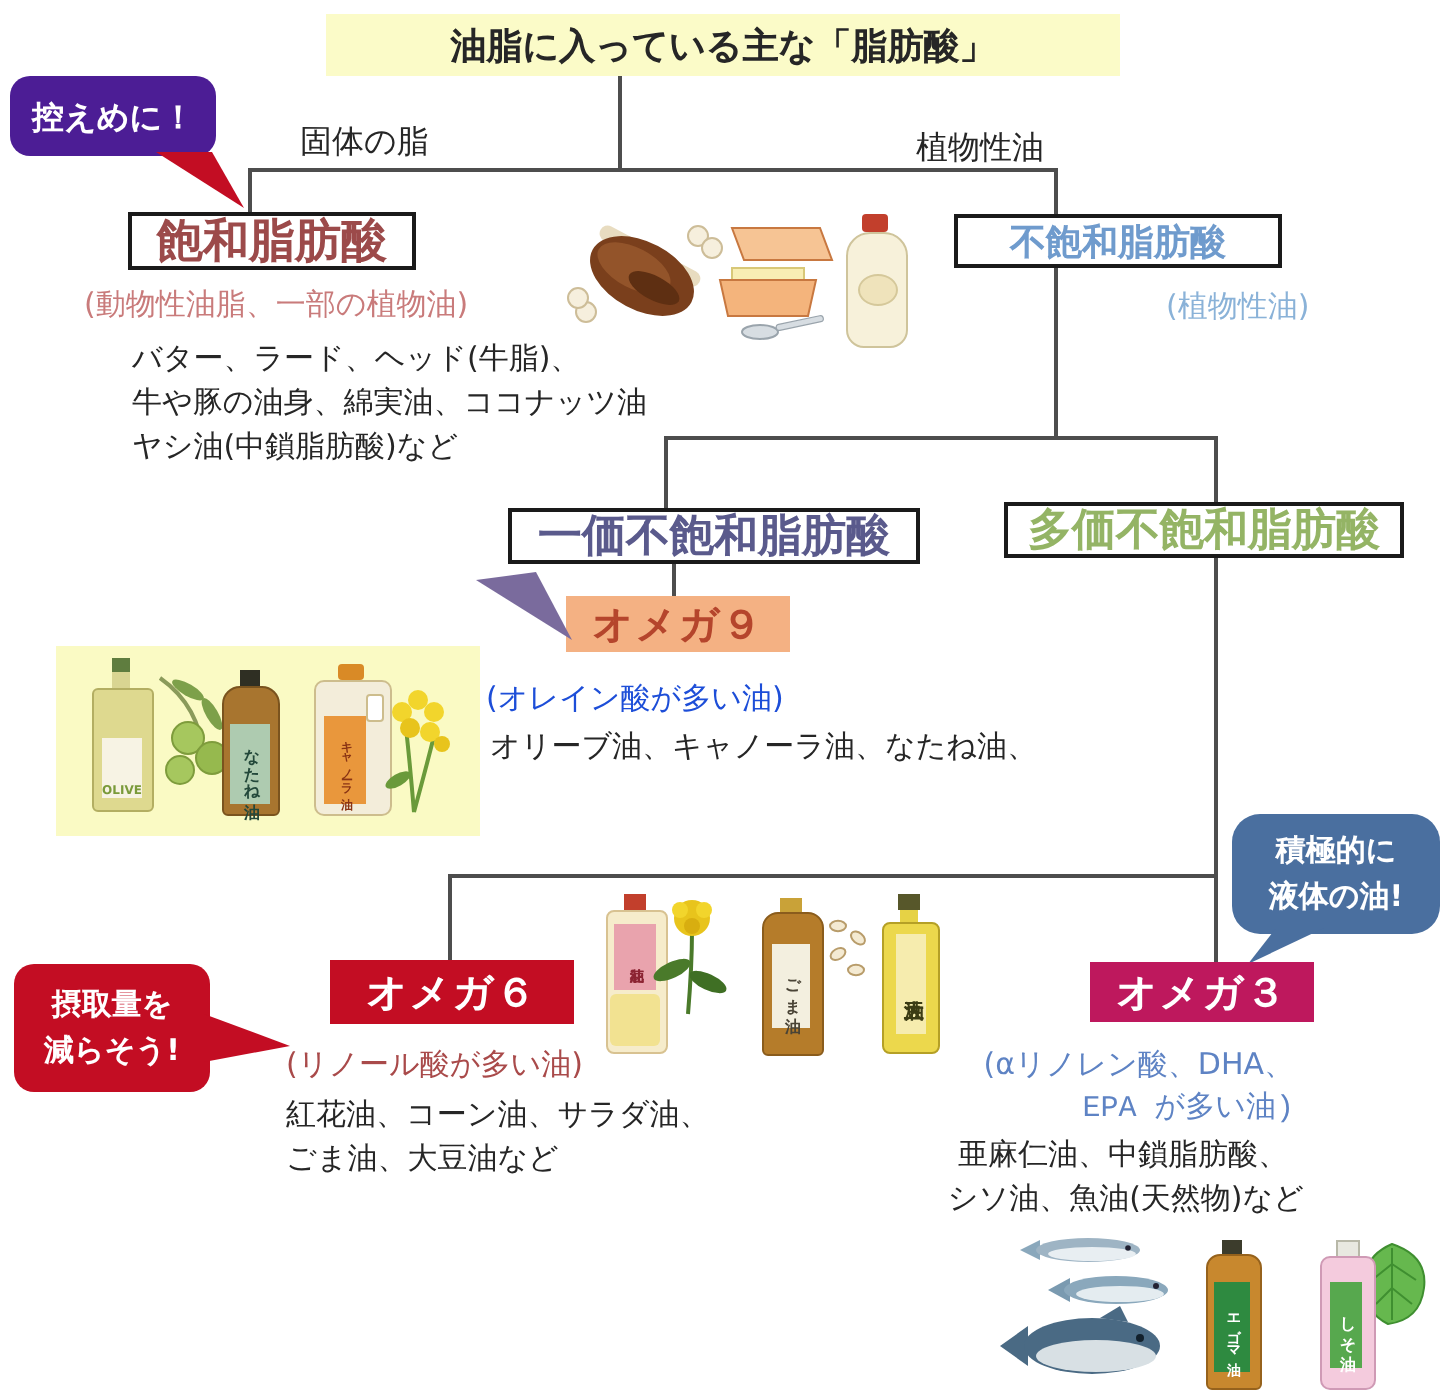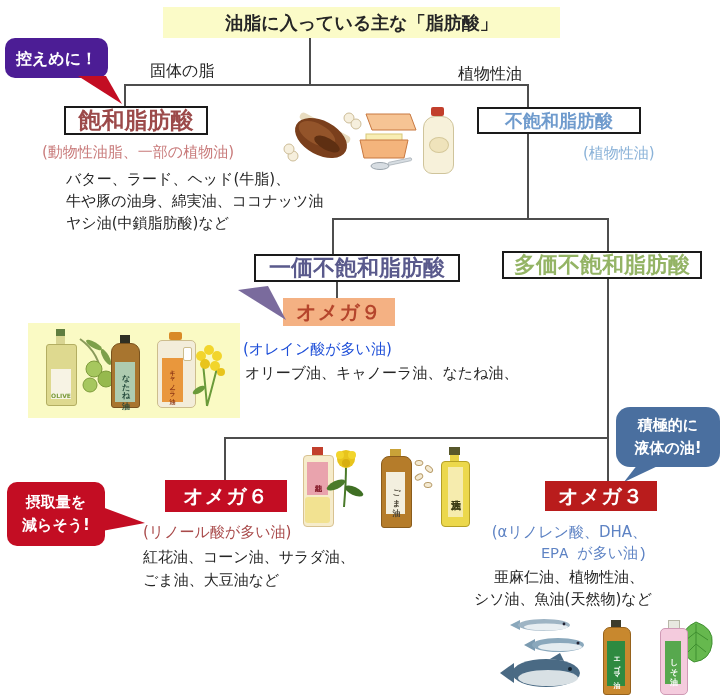--- a/index.html
+++ b/index.html
@@ -179,24 +179,24 @@
       <ellipse cx="17" cy="28" rx="4" ry="2.6" fill="#f4ead2" stroke="#b89c6a"></ellipse>
     </svg>
   </div>
   <div class="img" style="left:441px;top:447px;width:28px;height:80px;">
     <div class="part" style="left:8px;top:0;width:11px;height:8px;background:#57572a;"></div>
     <div class="part" style="left:9px;top:8px;width:9px;height:7px;background:#e6d245;"></div>
     <div class="part" style="left:0;top:14px;width:27px;height:64px;background:#ecd84c;border:1px solid #b5a026;border-radius:4px;"></div>
     <div class="vl" style="left:7px;top:20px;width:15px;height:50px;background:#f6ecae;color:#3c3c14;font-size:10px;">大豆油</div>
   </div>
 
-  <div class="om" style="left:545px;top:481px;width:112px;height:30px;background:#b91c1c;">オメガ３</div>
+  <div class="om" style="left:545px;top:481px;width:112px;height:30px;background:#be185d;">オメガ３</div>
   <div class="t" style="right:77px;top:522px;color:#5e83c4;text-align:right;">(αリノレン酸、DHA、</div>
   <div class="t" style="right:77px;top:544px;color:#5e83c4;text-align:right;font-family:Liberation Mono, monospace;">EPA が多い油)</div>
-  <div class="t" style="right:80px;top:567px;text-align:right;">亜麻仁油、植物性油、</div>
+  <div class="t" style="right:80px;top:567px;text-align:right;">亜麻仁油、中鎖脂肪酸、</div>
   <div class="t" style="right:72px;top:589px;text-align:right;">シソ油、魚油(天然物)など</div>
 
   <svg class="img" style="left:498px;top:615px;" width="100" height="78" viewBox="0 0 100 78">
     <polygon points="12,10 22,5 22,15" fill="#8aa8bc"></polygon>
     <ellipse cx="46" cy="10" rx="26" ry="6" fill="#9eb4c4"></ellipse>
     <ellipse cx="48" cy="12" rx="22" ry="3.5" fill="#e8eef2"></ellipse>
     <circle cx="66" cy="9" r="1.4" fill="#223"></circle>
     <polygon points="26,30 37,24 37,36" fill="#7a9ab0"></polygon>
     <ellipse cx="60" cy="30" rx="26" ry="7" fill="#8aa8bc"></ellipse>
     <ellipse cx="62" cy="32" rx="22" ry="4" fill="#e4ecf0"></ellipse>

